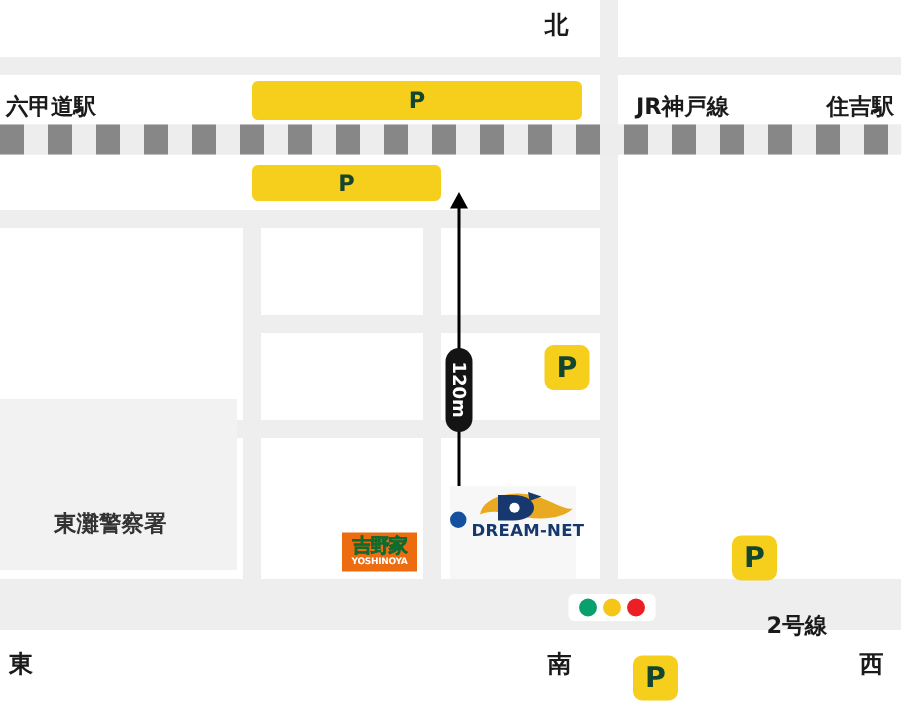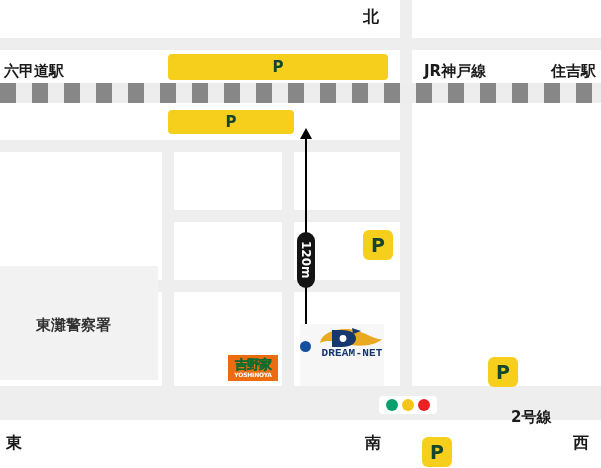--- a/index.html
+++ b/index.html
@@ -55,21 +55,21 @@
 
   
   .lbl{
     position:absolute;
     color:#1a1a1a;
     font-weight:bold;
     white-space:nowrap;
     font-size:15px;
   }
   .lbl.compass{font-size:16px;}
-  .lbl.plotname{font-size:15px;color:#333;}
+  .lbl.plotname{font-size:15px;color:#333;margin-top:24px;}
 
   
   .arrow-line{
     position:absolute;
     background:#000;
     width:2px;
   }
   .arrow-head{
     position:absolute;
     width:0;height:0;
@@ -106,21 +106,21 @@
   
   .dot{
     position:absolute;
     width:11px;height:11px;border-radius:50%;
     background:#15509e;
   }
 
   
   .dn{
     position:absolute;
-    width:80px;height:36px;font-family:Liberation Mono, monospace;
+    width:80px;height:36px;
   }
   .dn-txt{
     position:absolute;left:0;top:21px;width:80px;
     text-align:center;
     color:#16386e;font-size:11px;font-weight:bold;
     letter-spacing:.2px;
   }
 
   
   .yoshi{

